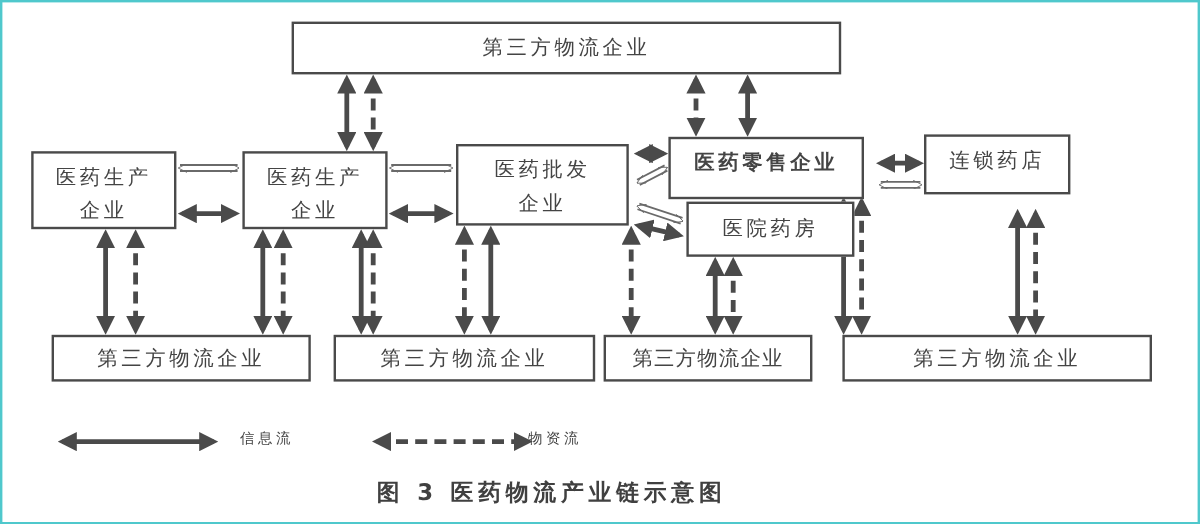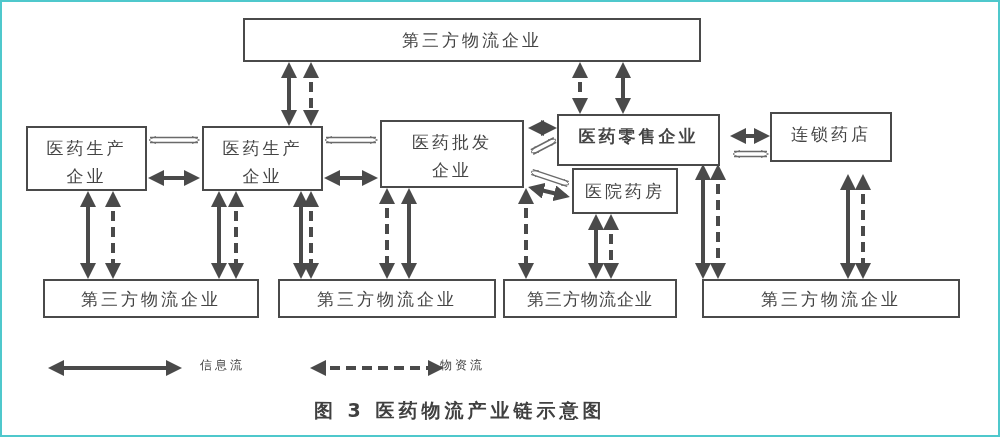--- a/index.html
+++ b/index.html
@@ -106,21 +106,21 @@
 </div>
 
 <div class="node top" style="left:557px;top:114px;width:163px;height:52px;font-weight:bold;">
   <span>医药零售企业</span>
 </div>
 
 <div class="node top" style="left:770px;top:112px;width:122px;height:50px;">
   <span>连锁药店</span>
 </div>
 
-<div class="node" style="left:572px;top:168px;width:106px;height:46px;">
+<div class="node" style="left:572px;top:168px;width:140px;height:46px;">
   <span>医院药房</span>
 </div>
 
 <div class="node" style="left:43px;top:279px;width:216px;height:39px;">
   <span>第三方物流企业</span>
 </div>
 
 <div class="node" style="left:278px;top:279px;width:218px;height:39px;">
   <span>第三方物流企业</span>
 </div>

